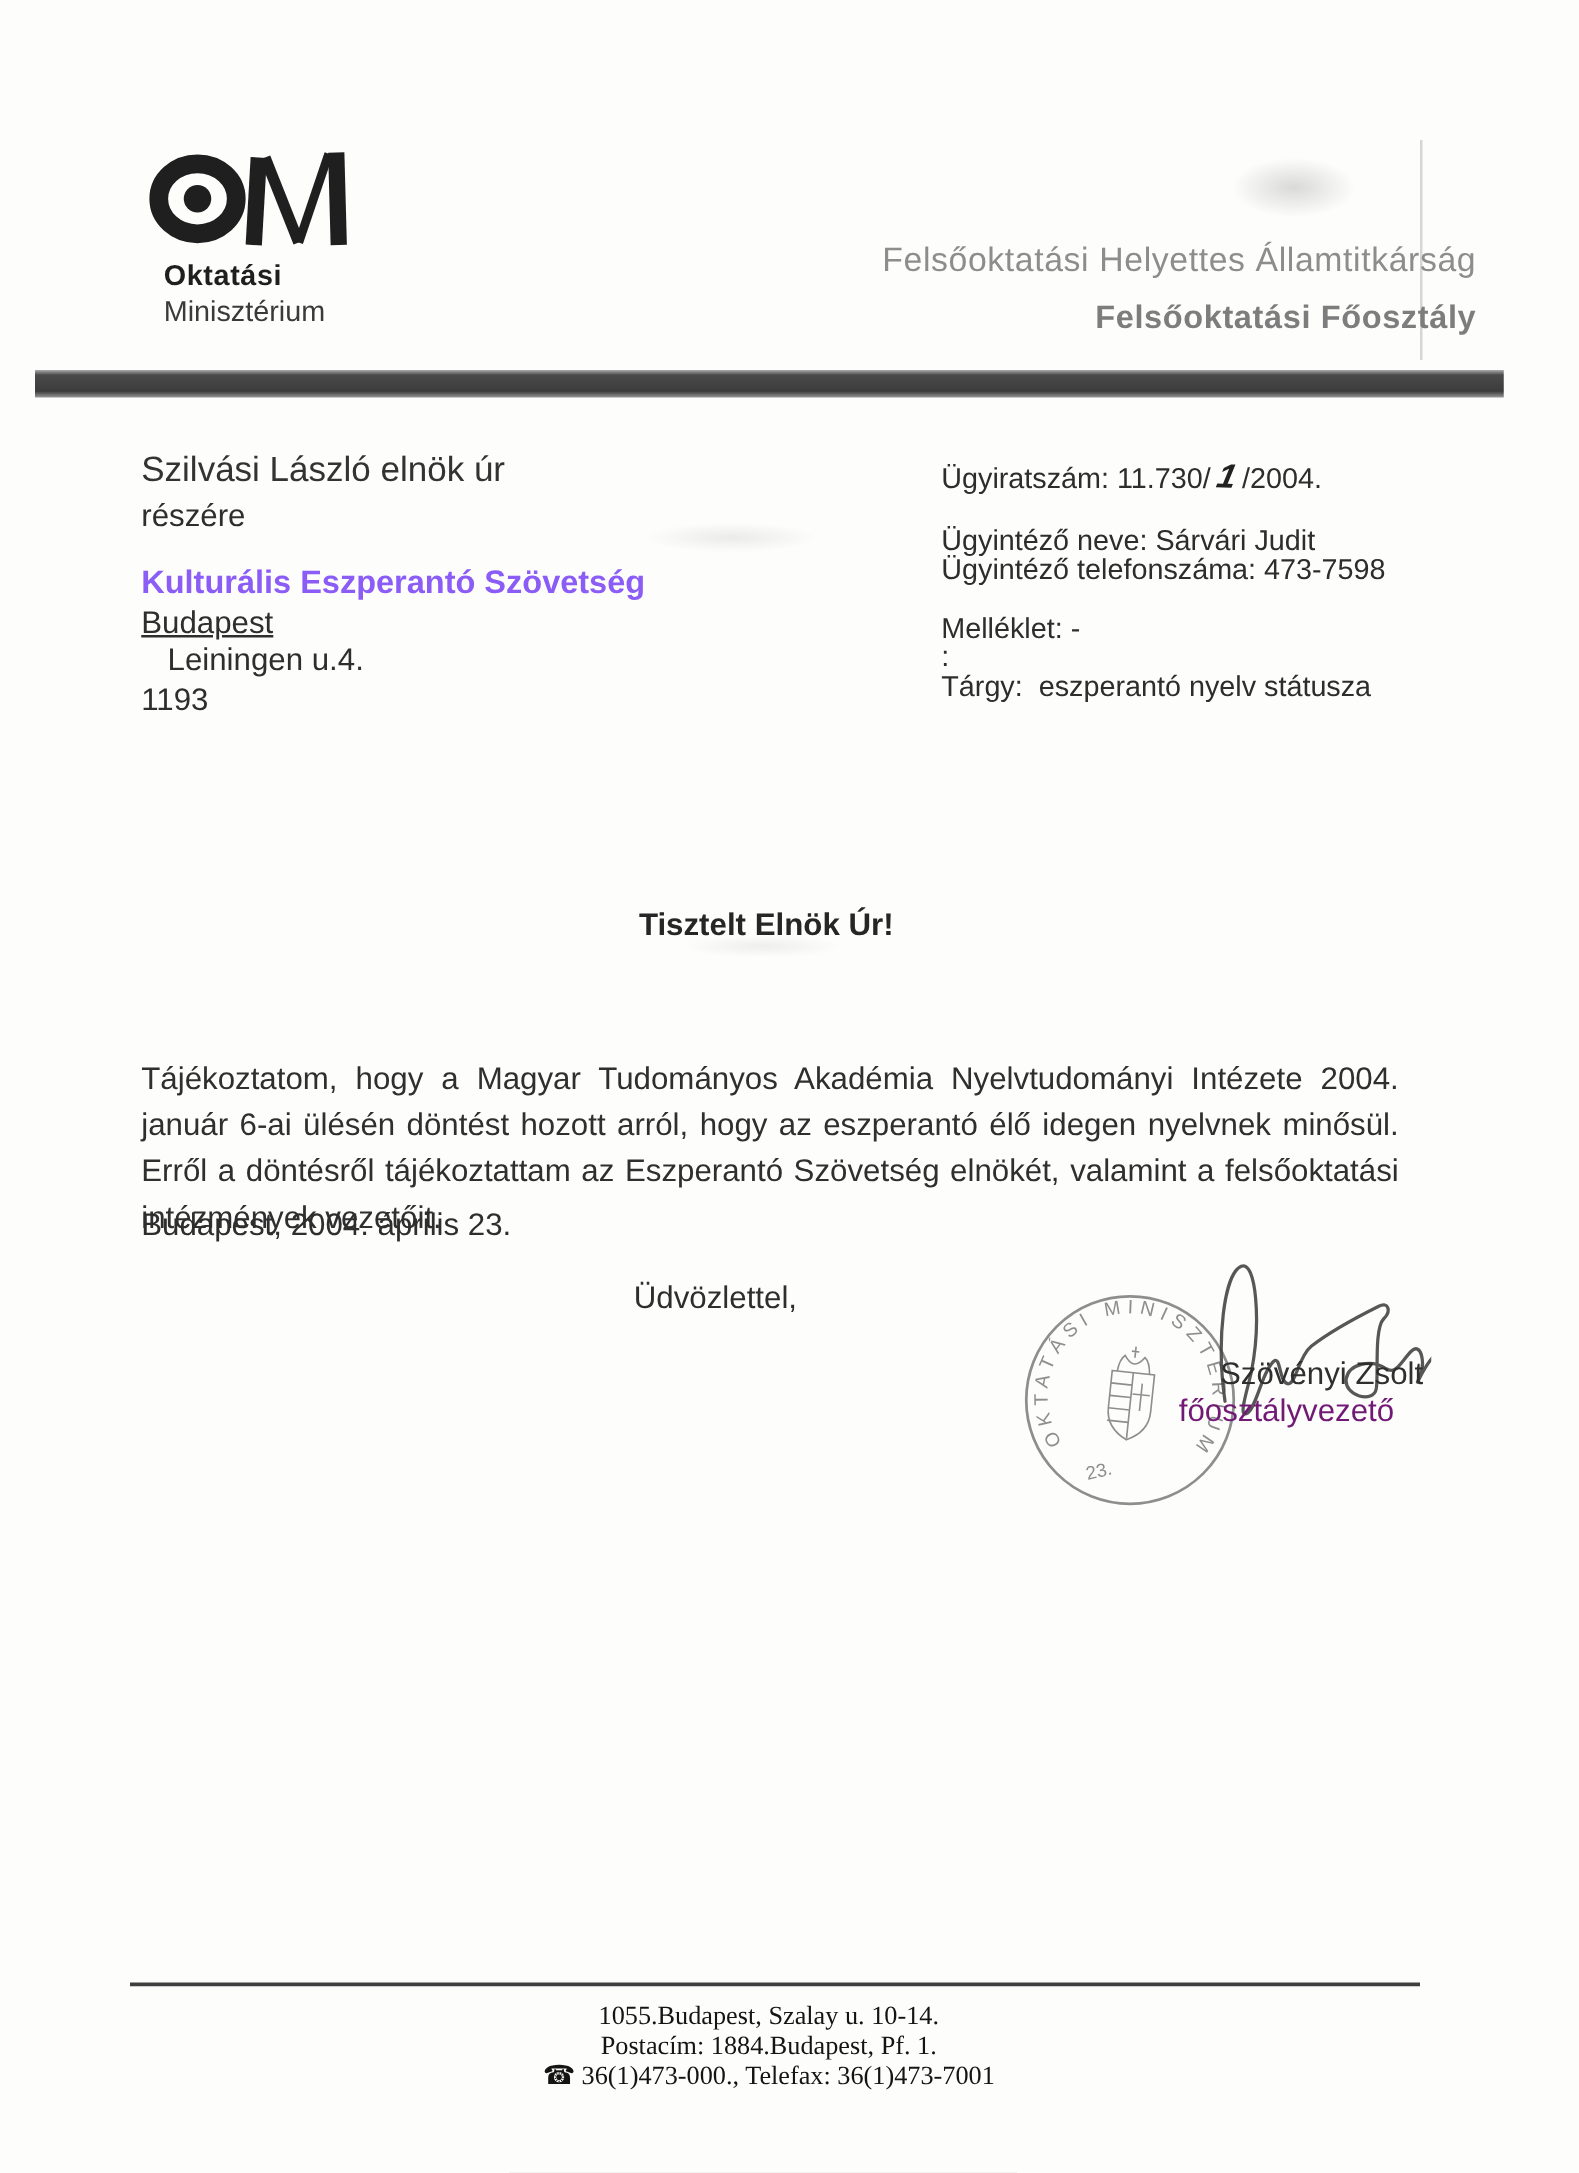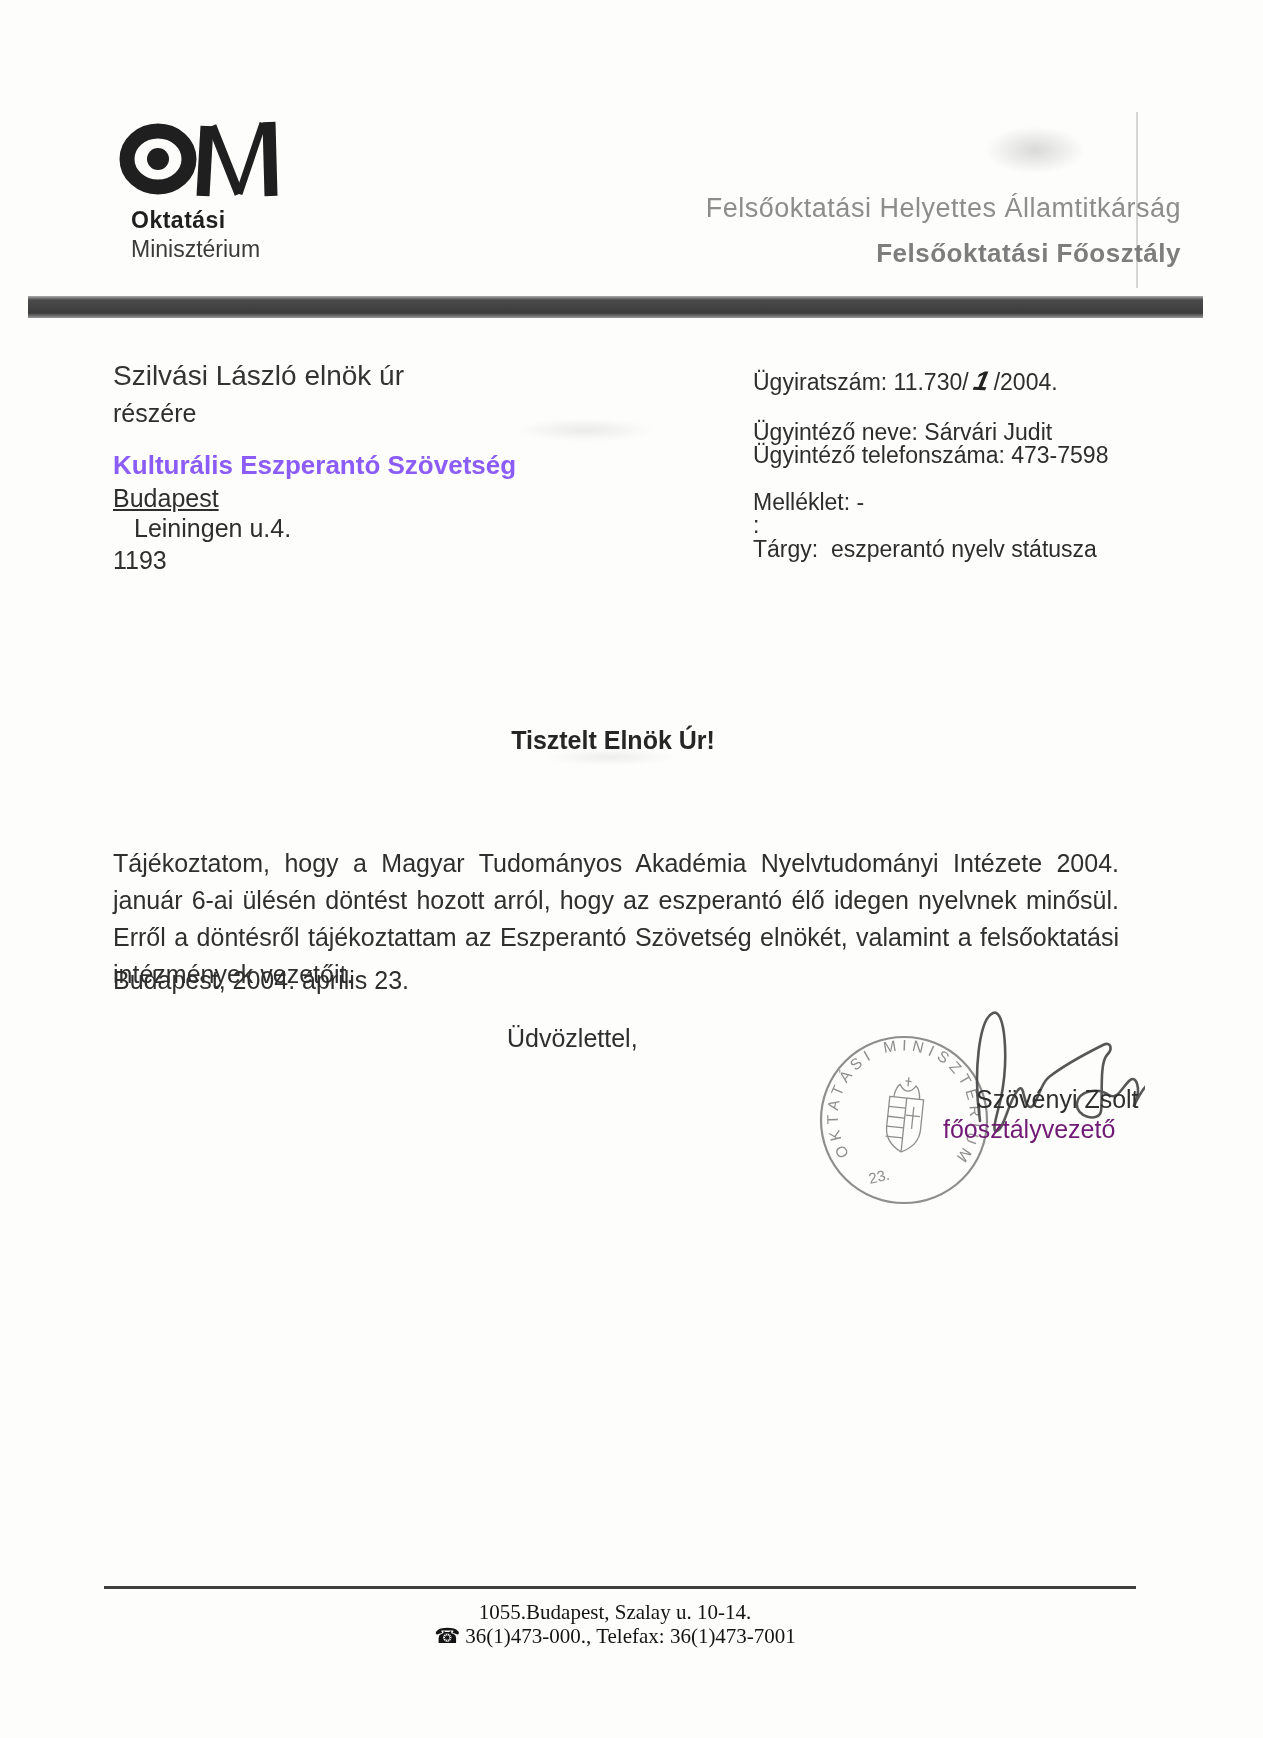--- a/index.html
+++ b/index.html
@@ -148,16 +148,17 @@
 
   <svg class="abs sig-svg" viewBox="0 0 200 140">
     <path d="M 35,118 C 28,70 34,16 48,10 C 60,5 64,55 56,95 C 52,112 46,130 52,128 C 60,125 64,95 74,86 C 80,81 78,105 86,104 C 92,103 94,82 104,74 C 122,60 146,48 158,42 C 166,38 168,46 162,52 C 154,60 158,98 156,108 C 154,120 130,114 132,100 C 134,88 152,84 164,92 C 172,97 176,86 184,78 C 192,70 196,88 190,100 C 186,110 194,90 202,82" fill="none" stroke="#454545" stroke-width="2.6" stroke-linecap="round" opacity="0.9"></path>
   </svg>
   <div class="abs sig-name">Szövényi Zsolt</div>
   <div class="abs sig-title">főosztályvezető</div>
 
   <div class="abs footer-rule"></div>
   <div class="abs footer">
     <div>1055.Budapest, Szalay u. 10-14.</div>
+    <div>Postacím: 1884.Budapest, Pf. 1.</div>
     <div><span class="phone-icon">☎</span><span>36(1)473-000., Telefax: 36(1)473-7001</span></div>
   </div>
 
 </div>
 
 </body></html>

